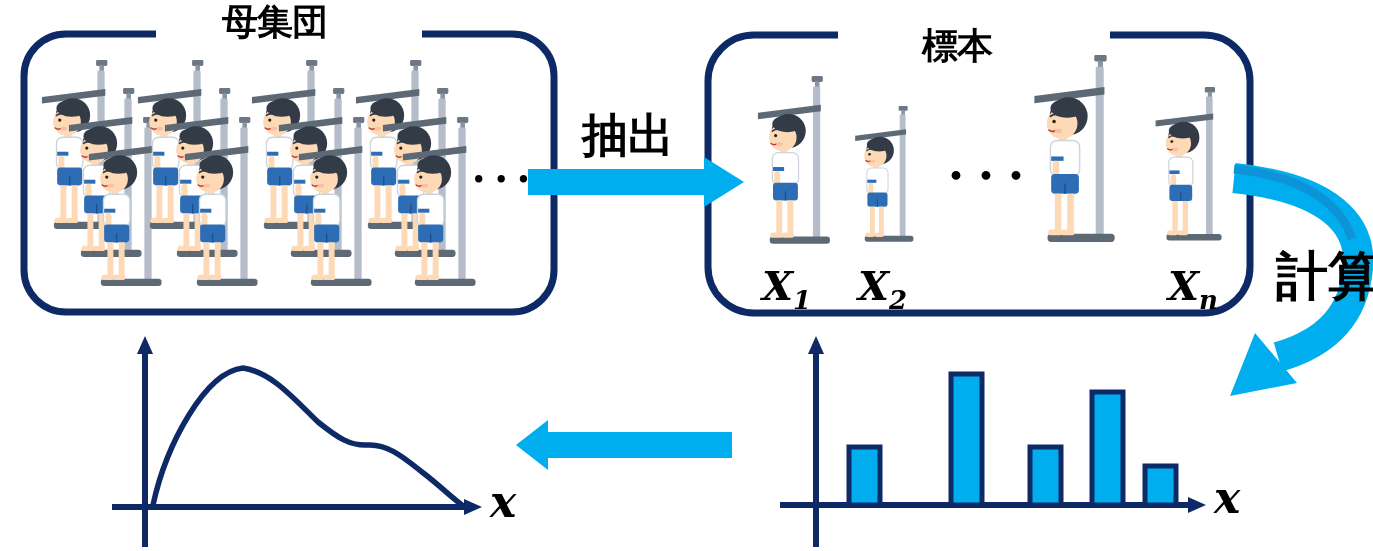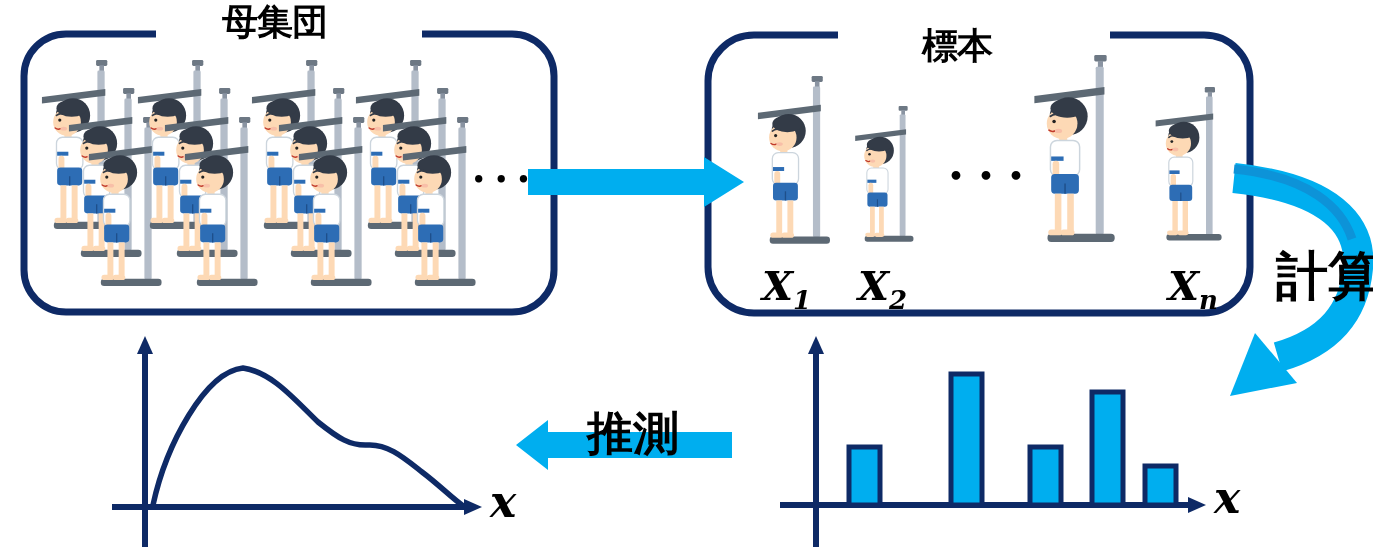--- a/index.html
+++ b/index.html
@@ -125,21 +125,21 @@
       </g>
     </g>
   </svg>
 
   <span class="jp box-title" style="left:222px;top:4px;">母集団</span>
   <span class="jp box-title" style="left:922px;top:4px;margin-top:24px;">標本</span>
 
   <span class="dots dots-pop" style="left:472px;top:170px;">•••</span>
   <span class="dots dots-sample" style="left:948px;top:164px;">•••</span>
 
-  <span class="jp arrow-label" style="left:587px;top:410px;">推測</span>
+  <span class="jp arrow-label" style="left:582px;top:112px;">抽出</span>
   <span class="jp arrow-label" style="left:1276px;top:250px;font-size:52px;">計算</span>
 
   <span class="math" style="left:762px;top:266px;"><span>X</span><sub>1</sub></span>
   <span class="math" style="left:858px;top:266px;"><span>X</span><sub>2</sub></span>
   <span class="math" style="left:1168px;top:266px;"><span>X</span><sub>n</sub></span>
 
 
   <span class="math axis-x" style="left:490px;top:480px;">x</span>
   <span class="math axis-x" style="left:1214px;top:476px;">x</span>
 

